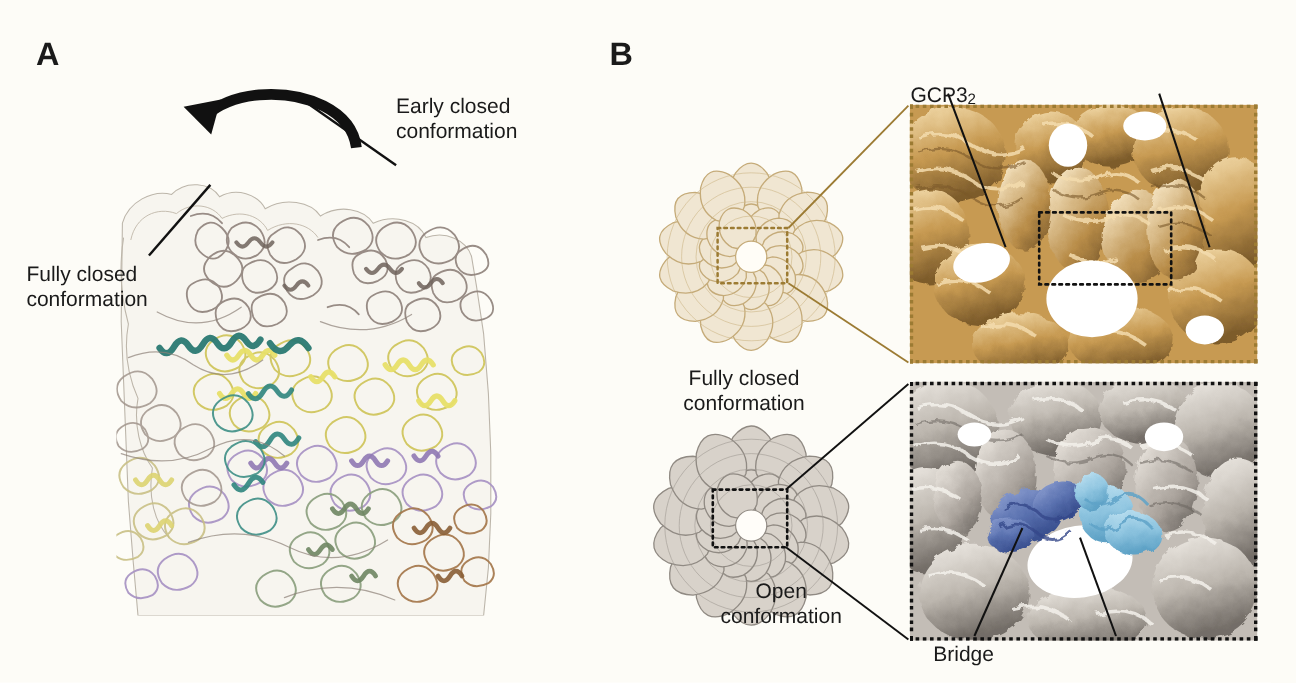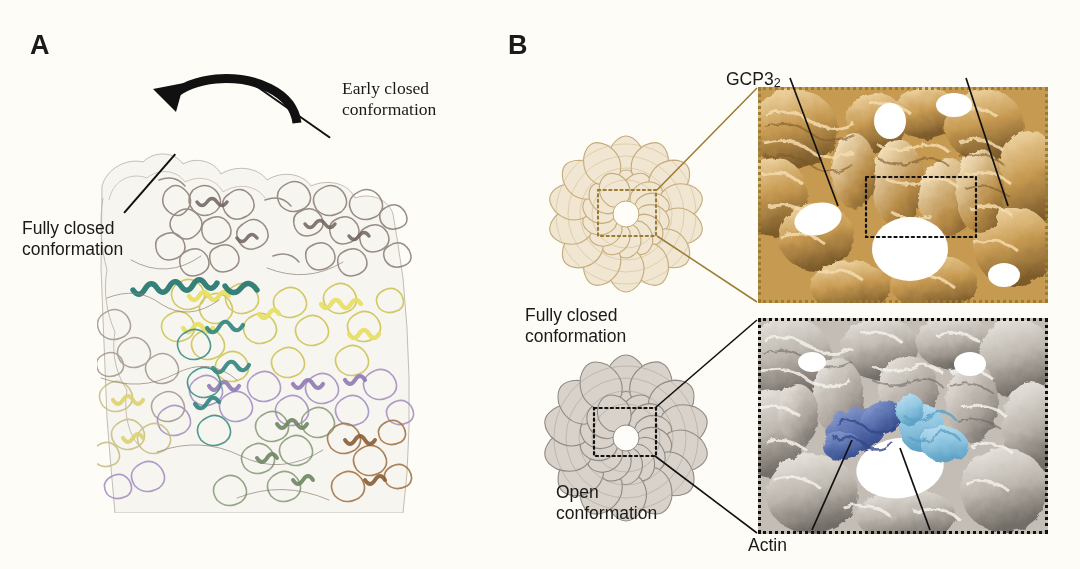--- a/index.html
+++ b/index.html
@@ -26,21 +26,21 @@
     letter-spacing: 0px;
     line-height: 1;
   }
   .callout {
     position: absolute;
     font-size: 17.5px;
     color: #1a1a1a;
     line-height: 1.18;
     white-space: pre-line;
   }
-  .callout.center { text-align: left; }
+  .callout.center { text-align: center; }
 
   
   .leader {
     position: absolute;
     background: #111;
     transform-origin: 0 50%;
     height: 1.7px;
   }
 
   
@@ -84,21 +84,21 @@
 
   
   #lbl-gcp32 { left: 726px; top: 48px; width: 120px; }
   #lbl-gcp36 { left: 900px; top: 48px; width: 120px; }
 
   
   #lbl-actin   { left: 748px; top: 535px; width: 110px; }
   #lbl-lumbr   { left: 862px; top: 535px; width: 200px; }
 
   
-  #lbl-early   { left: 342px; top: 78px;  width: 165px; font-family: Liberation Serif, serif; }
+  #lbl-early   { left: 330px; top: 78px;  width: 165px; }
   #lbl-fully-A { left: 22px;  top: 218px; width: 185px; }
 
   sub { font-size: 0.72em; vertical-align: baseline; position: relative; bottom: -0.22em; }
 </style>
 </head>
 <body>
 
 <div id="figure">
 
   <div class="panel-letter" style="left:30px; top:32px;">A</div>
@@ -647,15 +647,15 @@
 
   <div class="callout center" id="lbl-gcp32">
     <span>GCP3</span><sub>2</sub>
   </div>
 
   <div class="callout center" id="lbl-fully-closed-B">Fully closed
 conformation</div>
   <div class="callout center" id="lbl-open-B">Open
 conformation</div>
 
-  <div class="callout center" id="lbl-actin">Actin</div>
+  <div class="callout center" id="lbl-actin">Bridge</div>
 
 </div>
 
 </body></html>

